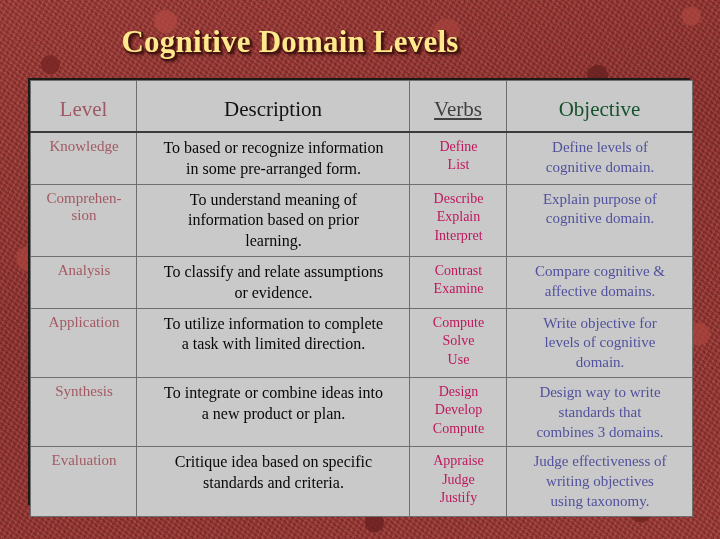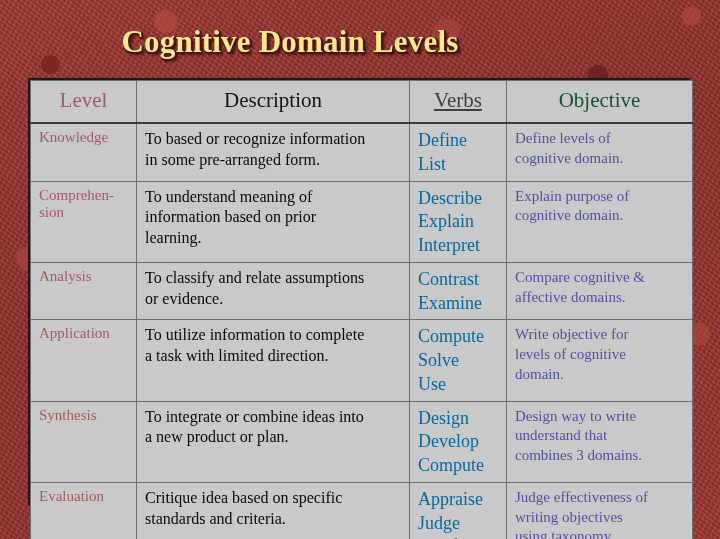--- a/index.html
+++ b/index.html
@@ -77,26 +77,27 @@
     table-layout: fixed;
     background: #c9c9c9;
   }
 
   table.grid td, table.grid th {
     border: 1px solid #6f6f6f;
     vertical-align: top;
     padding: 5px 7px 4px 8px;
     background: #c9c9c9;
     font-weight: normal;
+    text-align: center;
   }
   table.grid tr.header-row th {
     border-bottom: 2px solid #3a3a3a;
     vertical-align: middle;
     text-align: center;
-    padding: 3px 6px 5px 6px;
+    padding: 12px 6px 5px 6px;
     height: 33px;
   }
 
   
   col.c-level     { width: 106px; }
   col.c-desc      { width: 273px; }
   col.c-verbs     { width: 97px;  }
   col.c-objective { width: 186px; }
 
   .h-level     { font-size: 21px; color: #9d5a66; }
@@ -110,22 +111,22 @@
     line-height: 1.18;
     padding-top: 7px;
   }
   .cell-desc {
     font-size: 16px;
     color: #080808;
     line-height: 1.30;
     padding-top: 6px;
   }
   .cell-verbs {
-    font-size: 18px;
-    color: #0369a1;
+    font-size: 14px;
+    color: #be185d;
     line-height: 1.32;
     padding-top: 6px;
   }
   .cell-objective {
     font-size: 15px;
     color: #51519e;
     line-height: 1.32;
     padding-top: 6px;
   }
   .line { display: block; }
@@ -235,21 +236,21 @@
             <span class="line">To integrate or combine ideas into</span>
             <span class="line">a new product or plan.</span>
           </td>
           <td class="cell-verbs">
             <span class="line">Design</span>
             <span class="line">Develop</span>
             <span class="line">Compute</span>
           </td>
           <td class="cell-objective">
             <span class="line">Design way to write</span>
-            <span class="line">understand that</span>
+            <span class="line">standards that</span>
             <span class="line">combines 3 domains.</span>
           </td>
         </tr>
         <tr>
           <td class="cell-level">
             <span class="line">Evaluation</span>
           </td>
           <td class="cell-desc">
             <span class="line">Critique idea based on specific</span>
             <span class="line">standards and criteria.</span>

